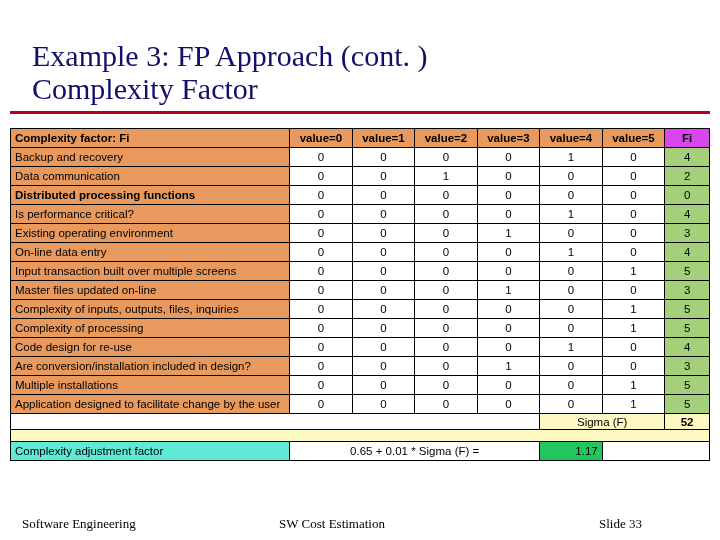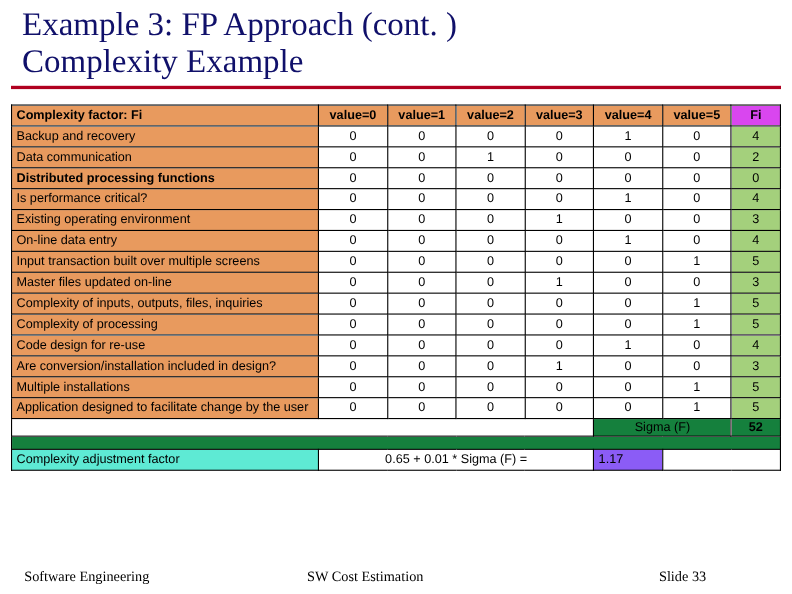--- a/index.html
+++ b/index.html
@@ -7,21 +7,22 @@
     margin: 0;
     width: 720px;
     height: 540px;
     background: #ffffff;
     font-family: "Times New Roman", Times, serif;
     color: #000;
     position: relative;
     overflow: hidden;
   }
   .title-block {
-    padding: 6px 20px 0 20px;
+    padding: 6px 20px 0 32px;
+    margin-top: 33px;
   }
   .title-line {
     font-size: 30px;
     line-height: 1.1;
     color: #10106a;
   }
   .rule {
     height: 3px;
     background: #b00020;
     margin: 6px 10px 0 10px;
@@ -69,21 +70,21 @@
   td.row-label.bold { font-weight: bold; }
   td.val-cell {
     background: #ffffff;
     text-align: center;
   }
   td.fi-cell {
     background: #a4d07c;
     text-align: center;
   }
   tr.blank td {
-    background: #15803d;
+    background: #fef9c3;
     border-left: 1px solid #000;
     border-right: 1px solid #000;
     border-top: 1px solid #000;
     border-bottom: 1px solid #000;
     height: 14px;
   }
   td.sigma-label {
     background: #a4d07c;
     text-align: center;
     font-weight: normal;
@@ -95,22 +96,22 @@
   }
   td.caf-label {
     background: #5eead4;
     text-align: left;
   }
   td.caf-formula {
     background: #ffffff;
     text-align: center;
   }
   td.caf-value {
-    background: #8b5cf6;
-    text-align: left;
+    background: #22c55e;
+    text-align: right;
   }
   .footer {
     position: absolute;
     bottom: 8px;
     left: 0;
     width: 664px;
     display: flex;
     justify-content: space-between;
     padding: 0 22px;
     font-family: "Times New Roman", Times, serif;
@@ -119,21 +120,21 @@
   }
   .footer .center { text-align: center; flex: 1; }
   .footer .left { text-align: left; flex: 1; }
   .footer .right { text-align: right; flex: 1; }
 </style>
 </head>
 <body>
 
 <div class="title-block">
   <div class="title-line">Example 3: FP Approach (cont. )</div>
-  <div class="title-line">Complexity Example</div>
+  <div class="title-line">Complexity Factor</div>
 </div>
 <div class="rule"></div>
 
 <div class="table-wrap">
   <table class="cf">
     <colgroup>
       <col style="width:250px">
       <col style="width:56px">
         <col style="width:56px">
         <col style="width:56px">

